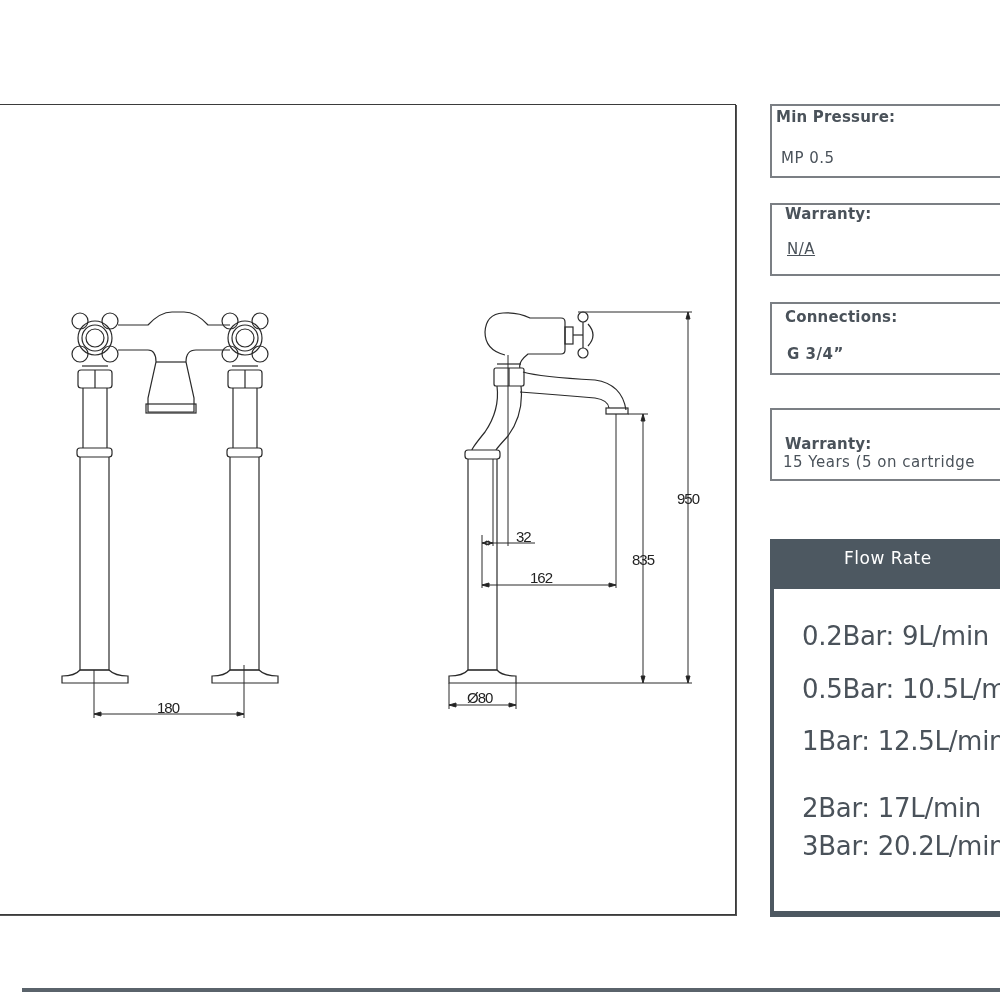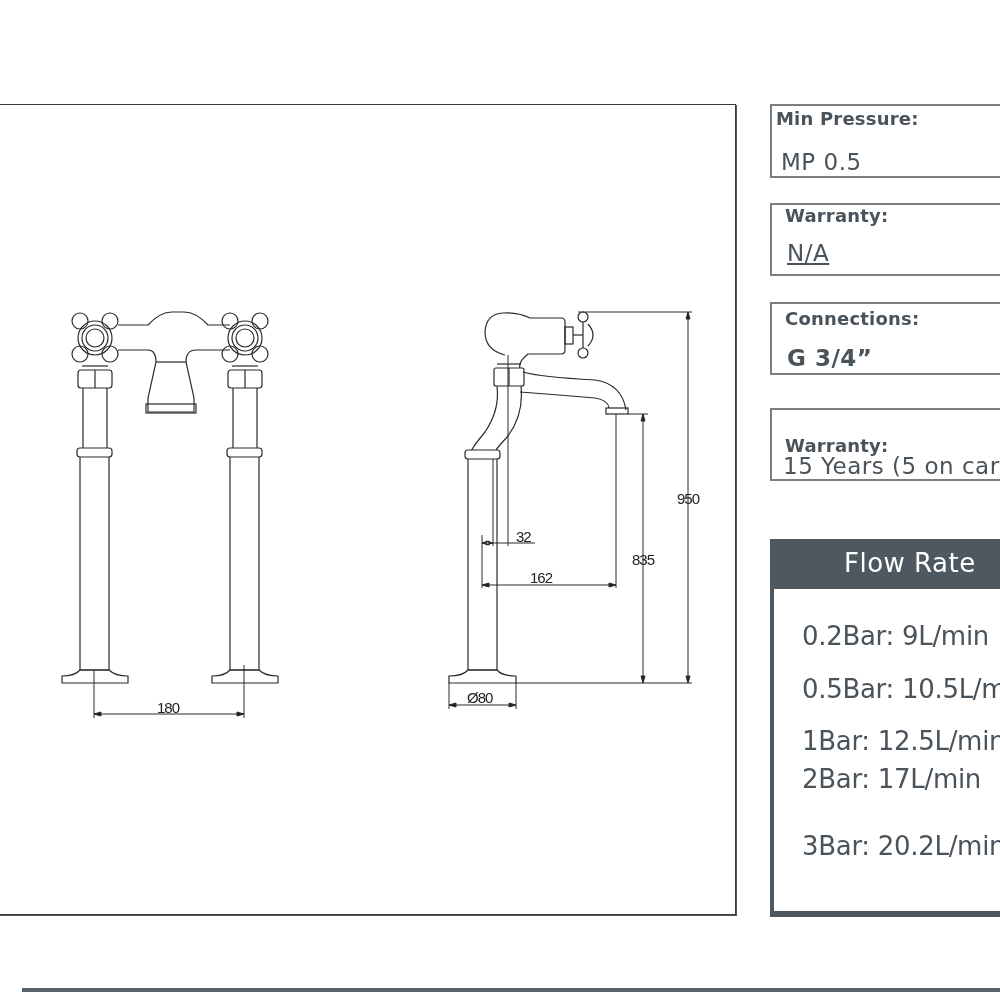--- a/index.html
+++ b/index.html
@@ -1,25 +1,25 @@
 <!DOCTYPE html>
 <html><head>
 <meta charset="utf-8">
 <style>
   html, body { margin:0; padding:0; background:#ffffff; }
   body { width:1000px; height:1000px; position:relative; overflow:hidden; font-family:"DejaVu Sans", sans-serif; color:#454d56; }
   .drawing-frame { position:absolute; left:-2px; top:104px; width:738px; height:811px; border:1px solid #3b3b3b; border-left:none; box-sizing:border-box; box-shadow: 1px 1px 0 #555; }
   .drawing-svg { position:absolute; left:0; top:0; width:1000px; height:1000px; }
   .dim { font-family:"Liberation Sans", sans-serif; font-size:15px; fill:#222; letter-spacing:-1px; }
   .spec-box { position:absolute; left:770px; width:240px; border:2px solid #7b7f84; border-right:none; box-sizing:border-box; background:#fff; }
-  .spec-label { position:absolute; font-size:18px; font-weight:bold; color:#4a525a; white-space:nowrap; letter-spacing:0.2px; }
-  .spec-value { position:absolute; font-size:23px; color:#4a525a; white-space:nowrap; letter-spacing:0.5px; }
+  .spec-label { position:absolute; font-size:15px; font-weight:bold; color:#4a525a; white-space:nowrap; letter-spacing:0.2px; }
+  .spec-value { position:absolute; font-size:15px; color:#4a525a; white-space:nowrap; letter-spacing:0.5px; }
   .flow-panel { position:absolute; left:770px; top:539px; width:240px; height:378px; box-sizing:border-box; border-left:4px solid #4d5861; border-bottom:6px solid #4d5861; }
   .flow-header { position:absolute; left:0; top:0; width:236px; height:50px; background:#4d5861; }
-  .flow-title { position:absolute; left:70px; top:9px; font-size:26px; color:#ffffff; letter-spacing:0.5px; white-space:nowrap; }
+  .flow-title { position:absolute; left:70px; top:9px; font-size:17px; color:#ffffff; letter-spacing:0.5px; white-space:nowrap; }
   .flow-row { position:absolute; left:28px; font-size:26px; color:#4a525a; white-space:nowrap; letter-spacing:-0.3px; }
   .bottom-rule { position:absolute; left:22px; top:988px; width:978px; height:4px; background:#5a636b; }
 </style>
 </head>
 <body>
 
 <div class="drawing-frame"></div>
 
 <svg class="drawing-svg" viewBox="0 0 1000 1000" xmlns="http://www.w3.org/2000/svg">
   <g fill="none" stroke="#2a2a2a" stroke-width="1.2">
@@ -165,17 +165,17 @@
   <span class="spec-value" style="left:11px;top:43px;">15 Years (5 on cartridge</span>
 </div>
 
 <div class="flow-panel">
   <div class="flow-header">
     <span class="flow-title">Flow Rate</span>
   </div>
   <span class="flow-row" style="top:82px;">0.2Bar: 9L/min</span>
   <span class="flow-row" style="top:135px;">0.5Bar: 10.5L/min</span>
   <span class="flow-row" style="top:187px;">1Bar: 12.5L/min</span>
-  <span class="flow-row" style="top:225px;text-align:center;">2Bar: 17L/min</span>
+  <span class="flow-row" style="top:254px;text-align:center;">2Bar: 17L/min</span>
   <span class="flow-row" style="top:292px;">3Bar: 20.2L/min</span>
 </div>
 
 <div class="bottom-rule"></div>
 
 </body></html>

